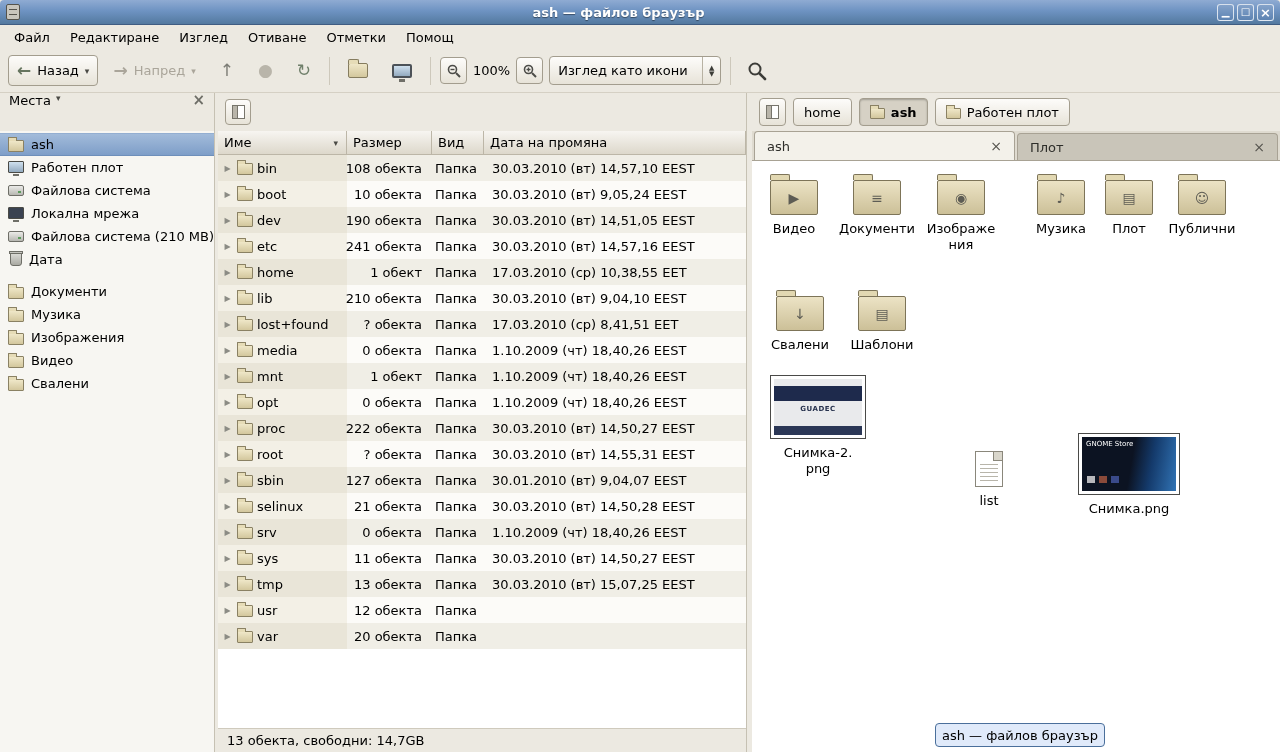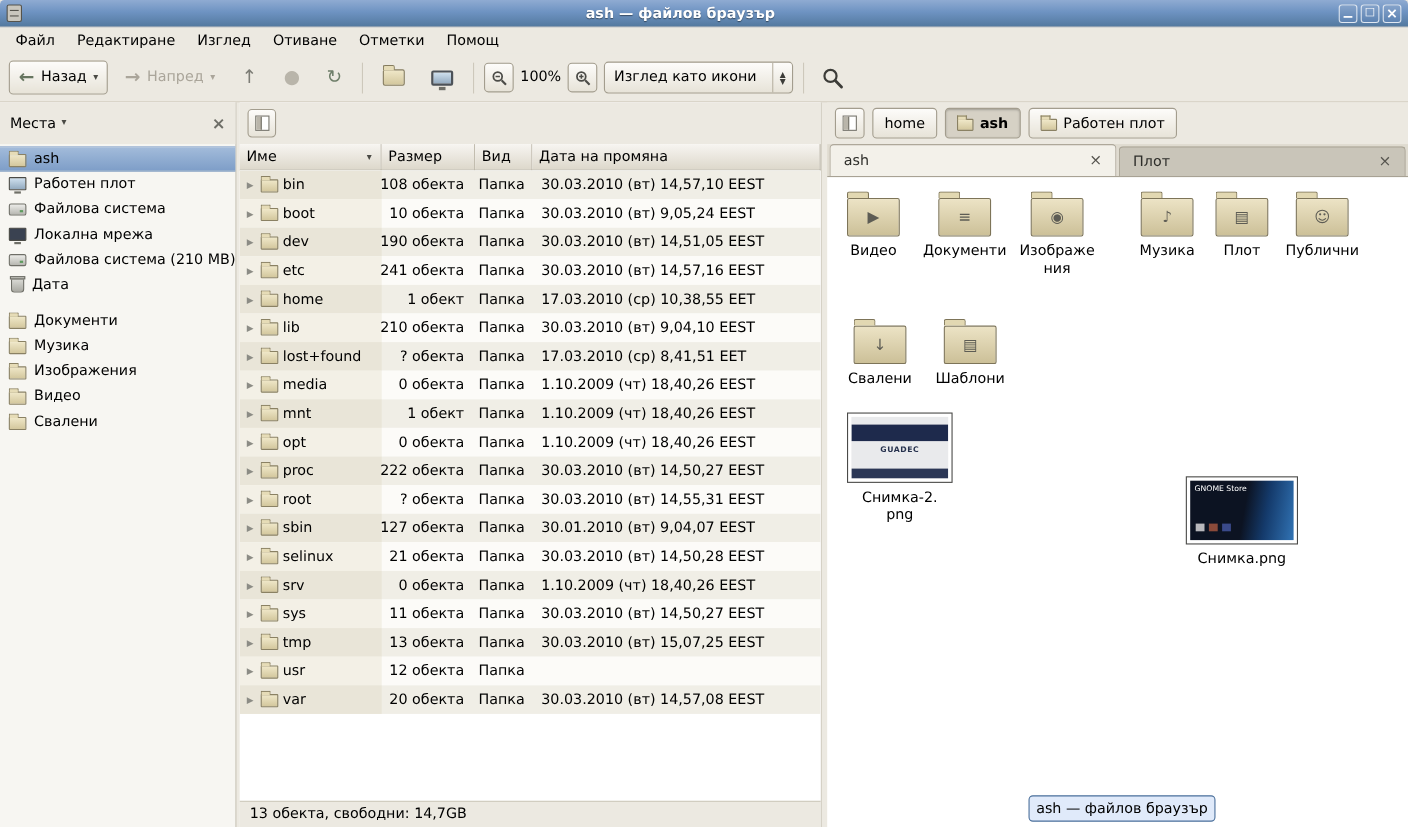--- a/index.html
+++ b/index.html
@@ -34,21 +34,21 @@
   .mon20{width:20px;height:14px;border:2px solid #4c5258;background:linear-gradient(#cfe0ee,#93aabf);border-radius:2px;position:relative;flex:none}
   .mon20::after{content:"";position:absolute;left:5px;bottom:-6px;width:6px;height:3px;background:#6f6f68}
   .zoombtn{width:27px;height:27px;border:1px solid #a39d8e;border-radius:4px;background:linear-gradient(#fdfcfa,#e7e3d8);display:flex;align-items:center;justify-content:center}
   .combo{width:172px;height:29px;border:1px solid #a39d8e;border-radius:4px;background:linear-gradient(#fdfcfa,#e7e3d8);display:flex;align-items:center}
   .combo .val{flex:1;padding:0 8px;white-space:nowrap}
   .combo-spin{width:18px;align-self:stretch;border-left:1px solid #b8b2a3;display:flex;flex-direction:column;align-items:center;justify-content:center;font-size:7px;line-height:6px;color:#3c3c38}
   .searchbtn{width:34px;height:31px;display:flex;align-items:center;justify-content:center;border-radius:4px}
 
   
   .sidebar{position:absolute;left:0;top:93px;width:215px;bottom:0;background:#f7f6f2;border-right:1px solid #c6c1b3}
-  .sb-head{height:38px;display:flex;align-items:center;gap:5px;padding:0 9px;background:#ece9e1}
+  .sb-head{height:38px;display:flex;gap:5px;padding:0 9px;background:#ece9e1}
   .sb-close{margin-left:auto;color:#6e6e67;font-size:15px;font-weight:bold;line-height:1}
   .sb-list{padding-top:2px}
   .sb-item{height:23px;display:flex;align-items:center;gap:7px;padding:0 8px;white-space:nowrap}
   .sb-item.selected{background:linear-gradient(#a2bbda,#7e9ec8);border-top:1px solid #93aed1;border-bottom:1px solid #6e8fba}
   .sb-item.group-start{margin-top:9px}
   .fi16{position:relative;width:16px;height:12px;background:linear-gradient(#efe7c8,#d3c79d);border:1px solid #8a8163;border-radius:1px;flex:none;margin-top:2px}
   .fi16::before{content:"";position:absolute;top:-4px;left:-1px;width:7px;height:3px;background:#e6dcb7;border:1px solid #8a8163;border-bottom:none;border-radius:1px 1px 0 0}
   .drv{width:16px;height:11px;background:linear-gradient(#ebebe8,#b7b7b1);border:1px solid #6e6e67;border-radius:2px;position:relative;flex:none}
   .drv::after{content:"";position:absolute;right:2px;bottom:2px;width:3px;height:2px;background:#5d9b5d}
   .mon{width:16px;height:12px;border:1px solid #4a4a45;background:linear-gradient(#cfe0ee,#93aabf);border-radius:1px;position:relative;flex:none;margin-bottom:2px}
@@ -469,21 +469,20 @@
           <span class="cell kind">Папка</span>
         </div>
       <div class="trow">
           <span class="cell name">
             <span class="exp">▶</span>
             <span class="fi16"></span>
             <span>var</span>
           </span>
           <span class="cell size">20 обекта</span>
           <span class="cell kind">Папка</span>
-          <span class="cell date">30.03.2010 (вт) 14,57,08 EEST</span>
         </div>
     </div>
     <div class="statusbar">
         <span>13 обекта, свободни: 14,7GB</span>
       </div>
   </div>
 
   <div class="right-pane">
     <div class="pathbar">
       <span class="pbtn mini">
@@ -567,20 +566,24 @@
         <span class="thumb">
           <span class="t2">
             <span class="band"></span>
             <span class="txt">GUADEC</span>
             <span class="foot"></span>
           </span>
         </span>
         <span class="ivlabel narrow">Снимка-2.png</span>
       </div>
 
+      <div class="ivitem" style="left:195px;top:286px">
+        <span class="paper"></span>
+        <span class="ivlabel">list</span>
+      </div>
 
       <div class="ivitem w110" style="left:322px;top:272px">
         <span class="thumb">
           <span class="tg">
             <span class="txt">GNOME Store</span>
             <span class="sq a"></span>
               <span class="sq b"></span>
               <span class="sq c"></span>
           </span>
         </span>

